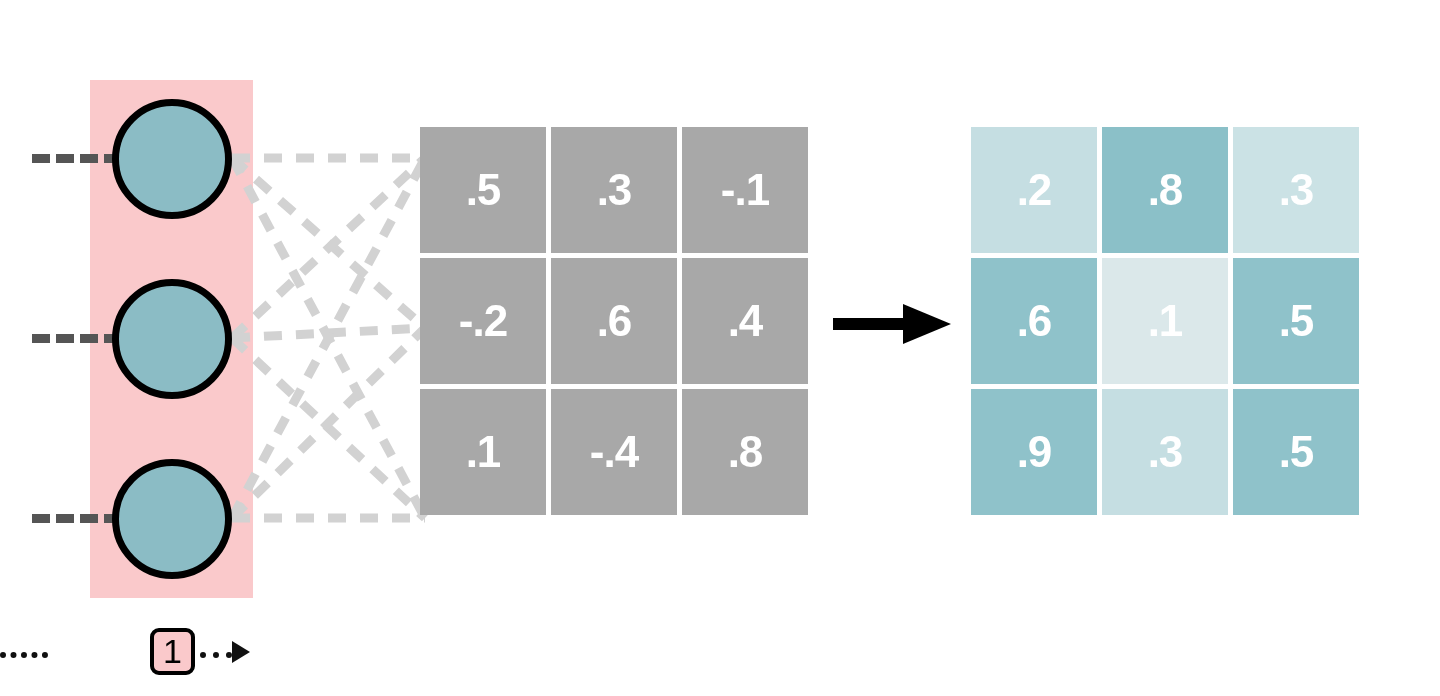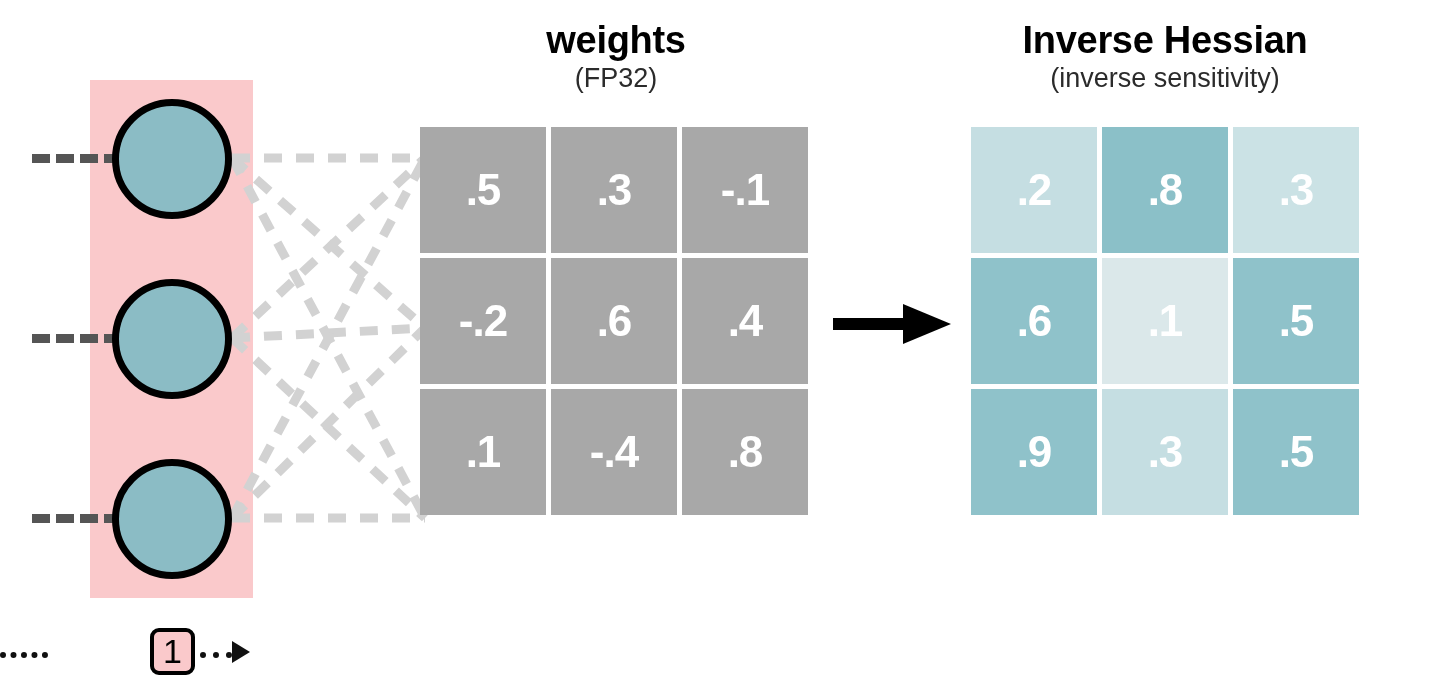--- a/index.html
+++ b/index.html
@@ -83,29 +83,21 @@
     position:absolute;left:232px;top:641px;
     width:0;height:0;border-top:11px solid transparent;
     border-bottom:11px solid transparent;border-left:18px solid #111111;
   }
 </style>
 </head>
 <body>
 
 <div id="stage">
 
-  <div class="title-block" id="weights-title">
-    <div class="title-main">weights</div>
-    <div class="title-sub">(FP32)</div>
-  </div>
 
-  <div class="title-block" id="hessian-title">
-    <div class="title-main">Inverse Hessian</div>
-    <div class="title-sub">(inverse sensitivity)</div>
-  </div>
 
   <div id="neuron-band"></div>
 
   <div class="input-stub" id="input-stub-0"></div>
   <div class="input-stub" id="input-stub-1"></div>
   <div class="input-stub" id="input-stub-2"></div>
 
   <svg id="connections" viewBox="0 0 1440 696" xmlns="http://www.w3.org/2000/svg">
     <g stroke="#d2d2d2" stroke-width="9" stroke-dasharray="18 14" fill="none" stroke-linecap="butt">
       <line x1="232" y1="158" x2="425" y2="158"></line>

